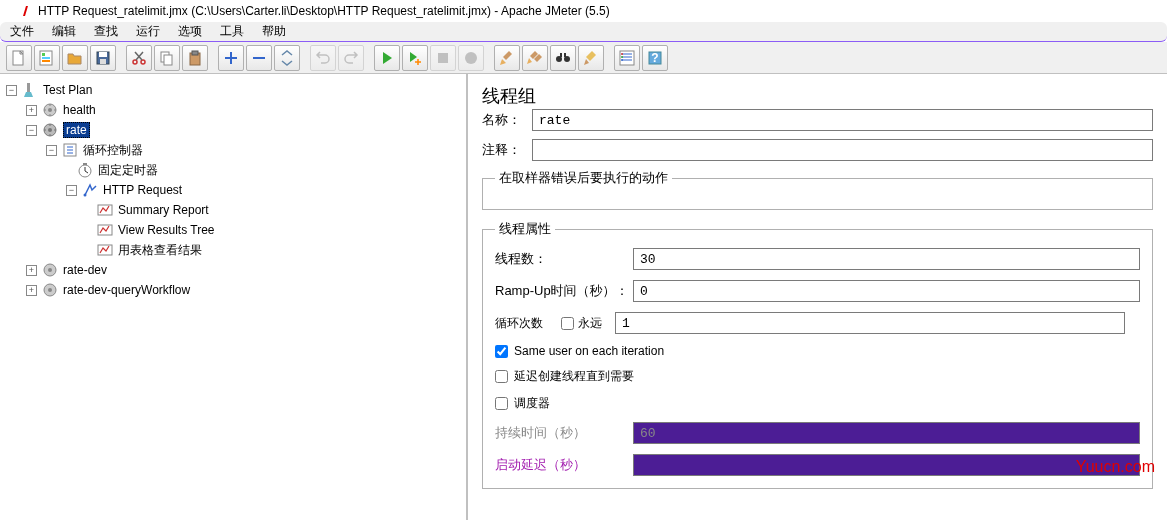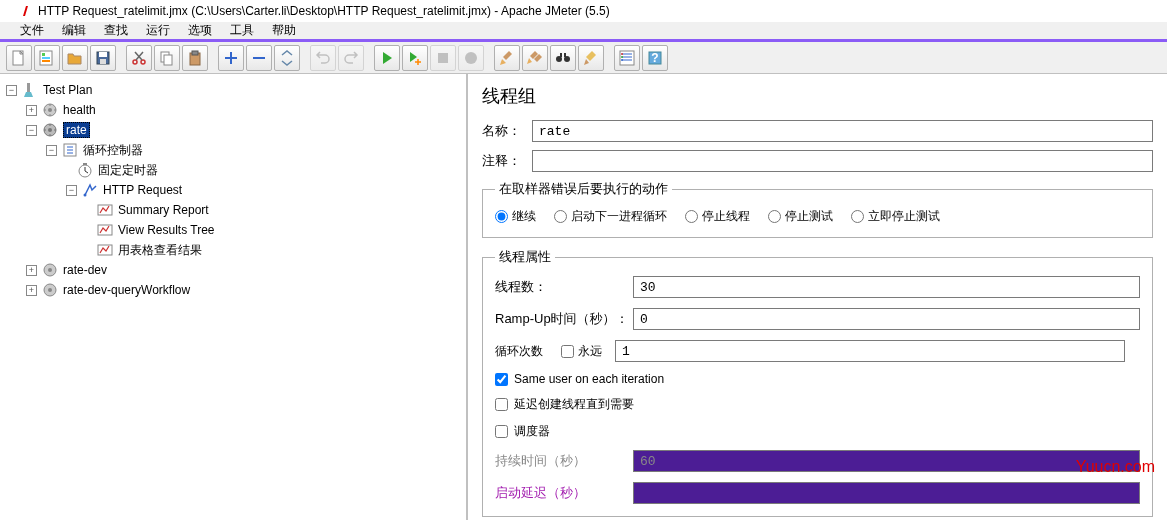--- a/index.html
+++ b/index.html
@@ -2,38 +2,38 @@
 <html><head>
 <meta charset="utf-8">
 <style>
 * { box-sizing: border-box; margin: 0; padding: 0; font-family: "SimSun", "Microsoft YaHei", sans-serif; font-size: 12px; }
 body { background: #fff; width: 1167px; height: 520px; overflow: hidden; position: relative; }
 
 .title-bar { height: 22px; display: flex; align-items: center; padding: 0 20px; background: #fff; border-bottom: 1px solid #fff; }
 .title-bar svg { margin-right: 4px; }
 .title-text { font-size: 12px; color: #000; }
 
-.menu-bar { height: 20px; display: flex; align-items: center; padding: 0 20px; gap: 18px; background: #f0f0f0; border-bottom: 3px solid #8b5cf6; }
+.menu-bar { height: 20px; display: flex; align-items: center; padding: 0 10px; gap: 18px; background: #f0f0f0; border-bottom: 1px solid #8b5cf6; border-radius: 6px; }
 .menu-item { font-size: 12px; color: #000; cursor: pointer; }
 
 .toolbar { height: 32px; display: flex; align-items: center; padding: 2px 6px; gap: 2px; background: #f0f0f0; border-bottom: 1px solid #c0c0c0; }
 .tb-btn { width: 26px; height: 26px; border: 1px solid #b0b0b0; background: linear-gradient(#fff, #e8e8e8); display: flex; align-items: center; justify-content: center; cursor: pointer; border-radius: 2px; }
 .tb-btn.disabled { opacity: 0.45; }
 .tb-sep { width: 6px; }
 
 .main { display: flex; height: calc(520px - 22px - 20px - 32px); }
 .tree-panel { width: 468px; border-right: 2px solid #c0c0c0; padding: 6px 4px; overflow: auto; }
 .tree-node { display: flex; align-items: center; height: 20px; white-space: nowrap; font-family: "Courier New", monospace; font-size: 13px; }
 .tree-toggle { width: 11px; height: 11px; border: 1px solid #888; display: inline-flex; align-items: center; justify-content: center; font-size: 9px; line-height: 1; margin-right: 4px; cursor: pointer; background: #fff; color: #555; }
 .tree-icon { width: 18px; height: 16px; display: inline-flex; align-items: center; justify-content: center; margin-right: 4px; }
 .tree-label { cursor: pointer; text-align: center; }
 .tree-label.selected { background: #0a3d91; color: #fff; border: 1px dotted #000; padding: 0 2px; }
 
 .detail-panel { flex: 1; padding: 10px 14px 10px 14px; position: relative; }
-.panel-title { font-size: 18px; font-weight: normal; margin-bottom: 12px; }
+.panel-title { font-size: 18px; font-weight: normal; margin-bottom: 1px; }
 .form-row { display: flex; align-items: center; margin-bottom: 8px; }
 .form-label { font-size: 13px; margin-right: 8px; min-width: 42px; }
 .form-input { border: 1px solid #7a7a7a; height: 22px; padding: 2px 6px; font-family: "Courier New", monospace; font-size: 13px; flex: 1; }
 .form-input.wide { width: 100%; }
 
 fieldset { border: 1px solid #b0b0b0; padding: 10px 12px 12px 12px; margin-bottom: 10px; }
 legend { font-size: 13px; padding: 0 4px; }
 .radio-row { display: flex; gap: 18px; align-items: center; }
 .radio-item { display: flex; align-items: center; gap: 4px; font-size: 13px; }
 .radio-item input { margin: 0; }
@@ -332,42 +332,20 @@
       <span class="form-label">名称：</span>
       <input class="form-input wide" value="rate" style="">
     </div>
     <div class="form-row">
       <span class="form-label">注释：</span>
       <input class="form-input wide" value="" style="">
     </div>
 
     <fieldset>
       <legend>在取样器错误后要执行的动作</legend>
-      <div class="radio-row">
-        <label class="radio-item">
-            <input type="radio" name="err" checked="" style="">
-            <span>继续</span>
-          </label>
-        <label class="radio-item">
-            <input type="radio" name="err" style="">
-            <span>启动下一进程循环</span>
-          </label>
-        <label class="radio-item">
-            <input type="radio" name="err" style="">
-            <span>停止线程</span>
-          </label>
-        <label class="radio-item">
-            <input type="radio" name="err" style="">
-            <span>停止测试</span>
-          </label>
-        <label class="radio-item">
-            <input type="radio" name="err" style="">
-            <span>立即停止测试</span>
-          </label>
-      </div>
     </fieldset>
 
     <fieldset>
       <legend>线程属性</legend>
 
       <div class="prop-row">
         <span class="prop-label">线程数：</span>
         <input class="prop-input" value="30" style="">
       </div>
       <div class="prop-row">

